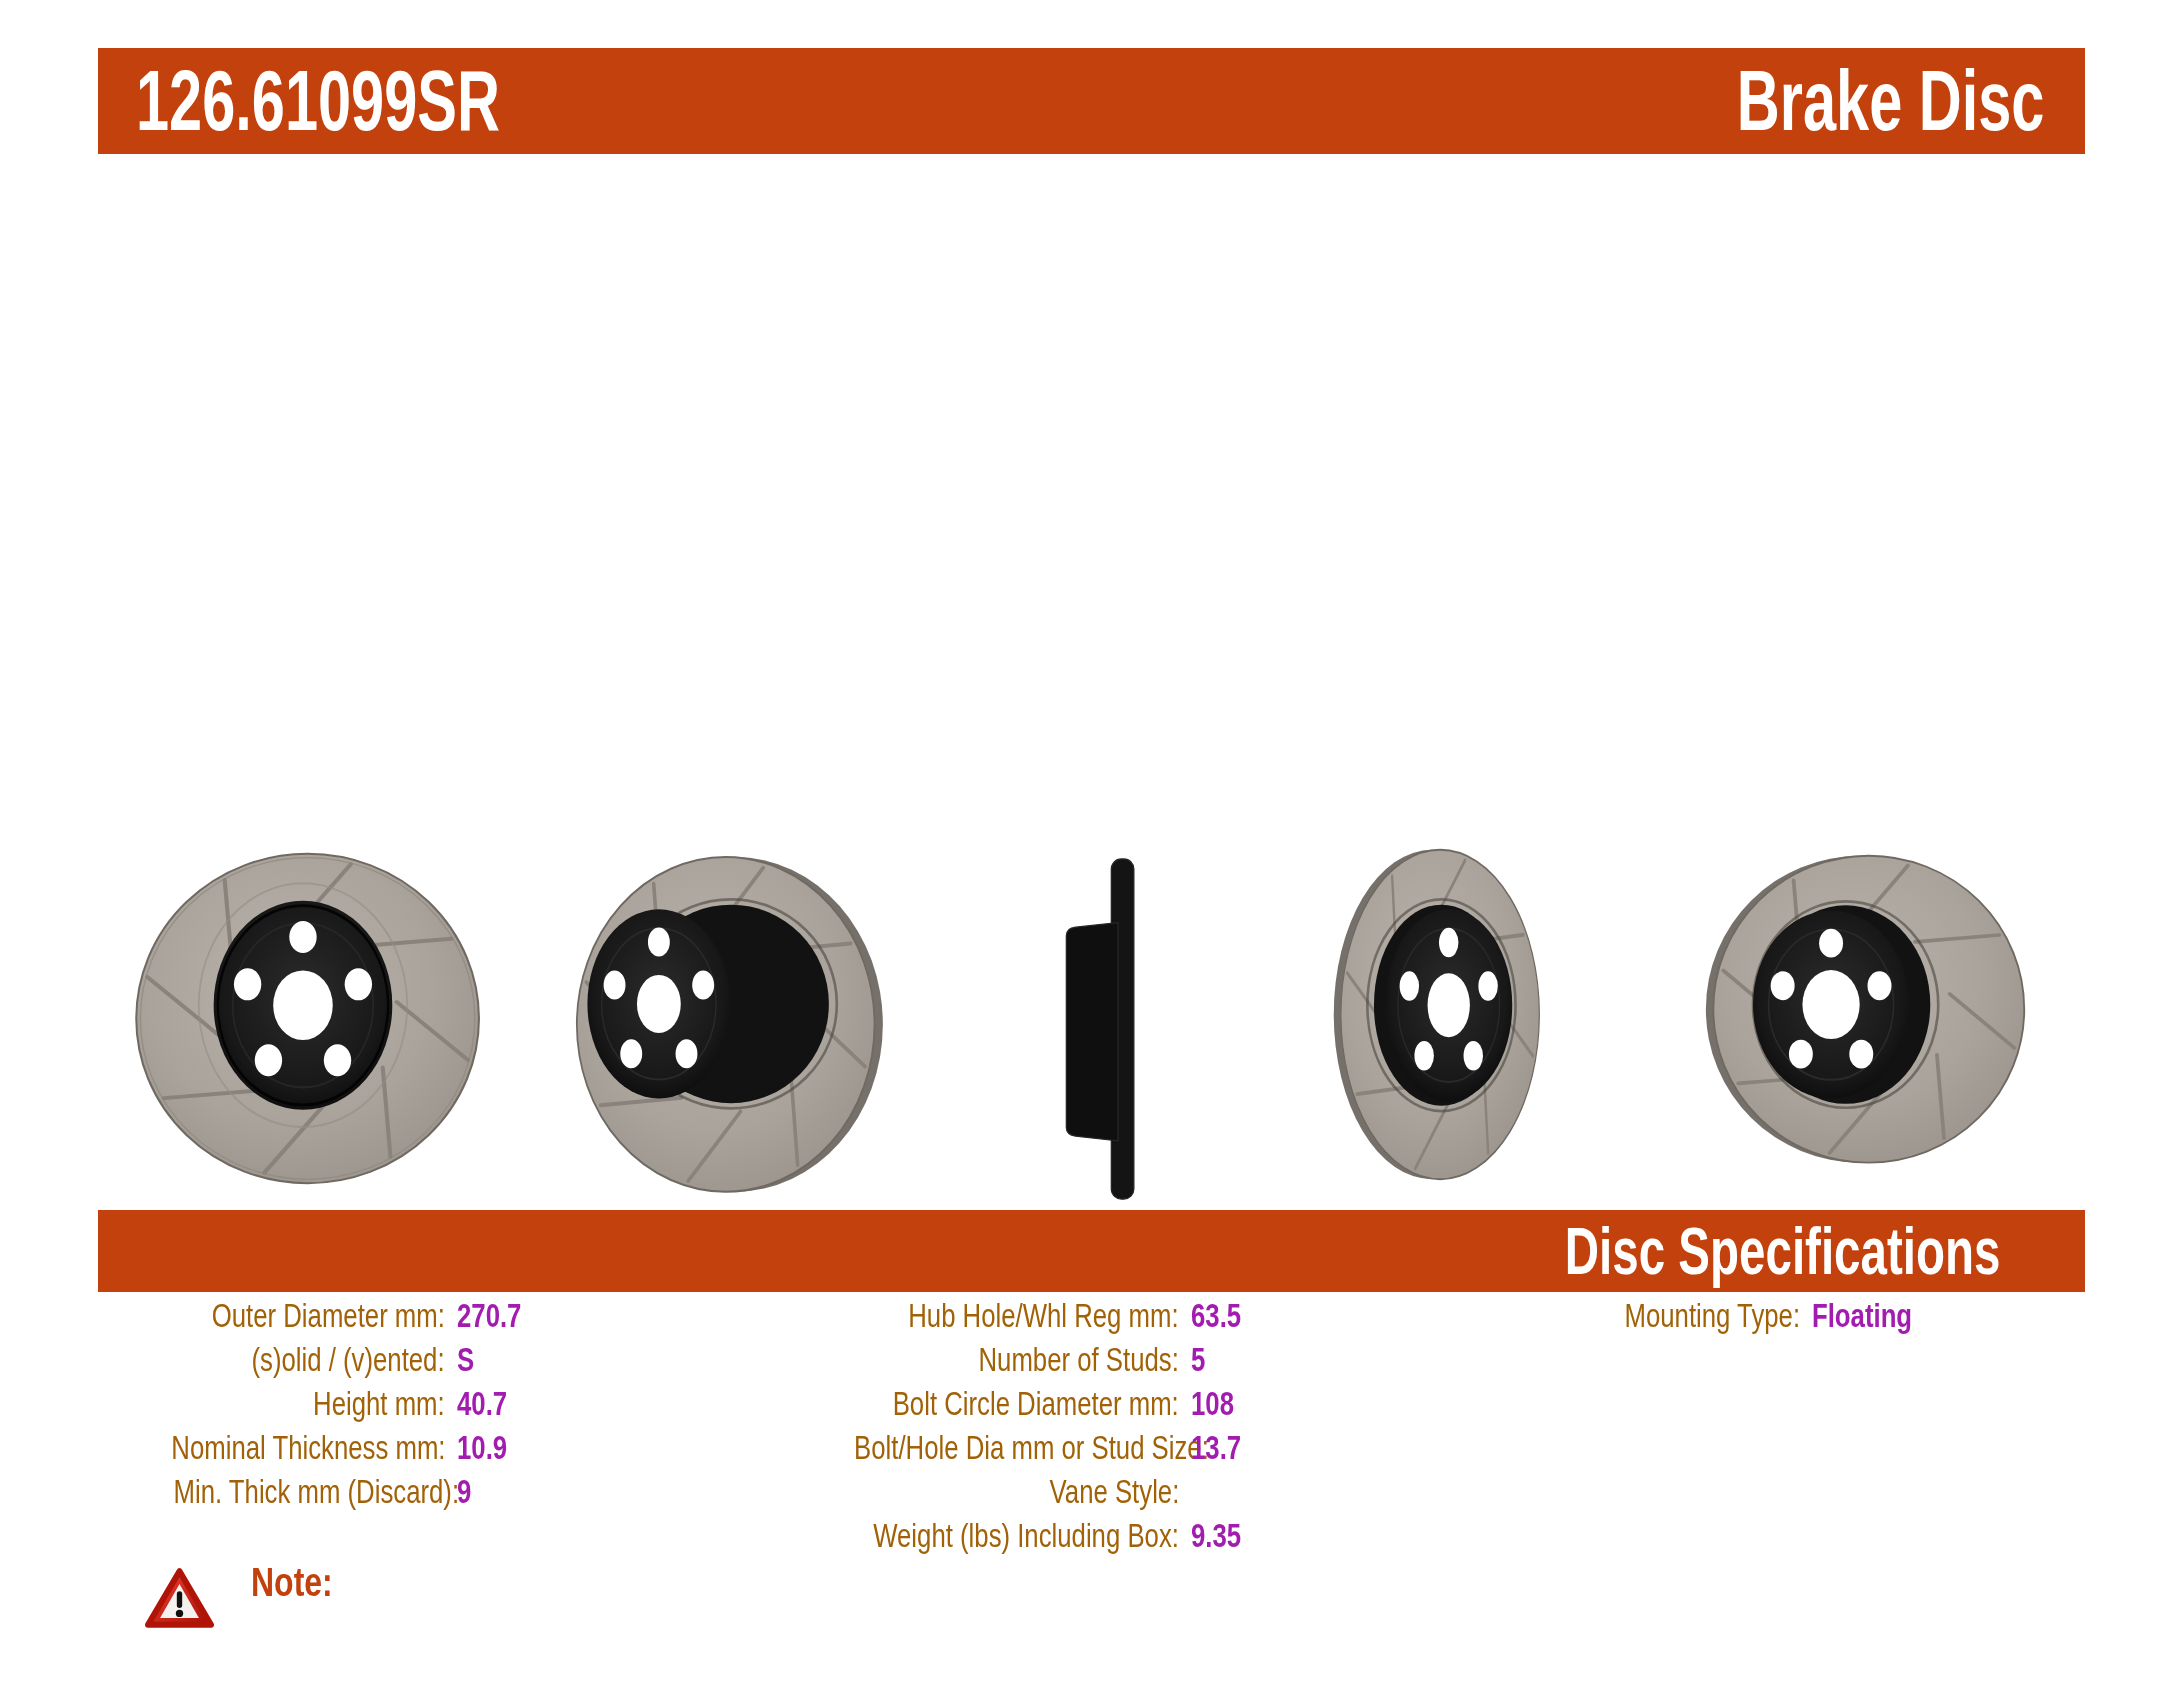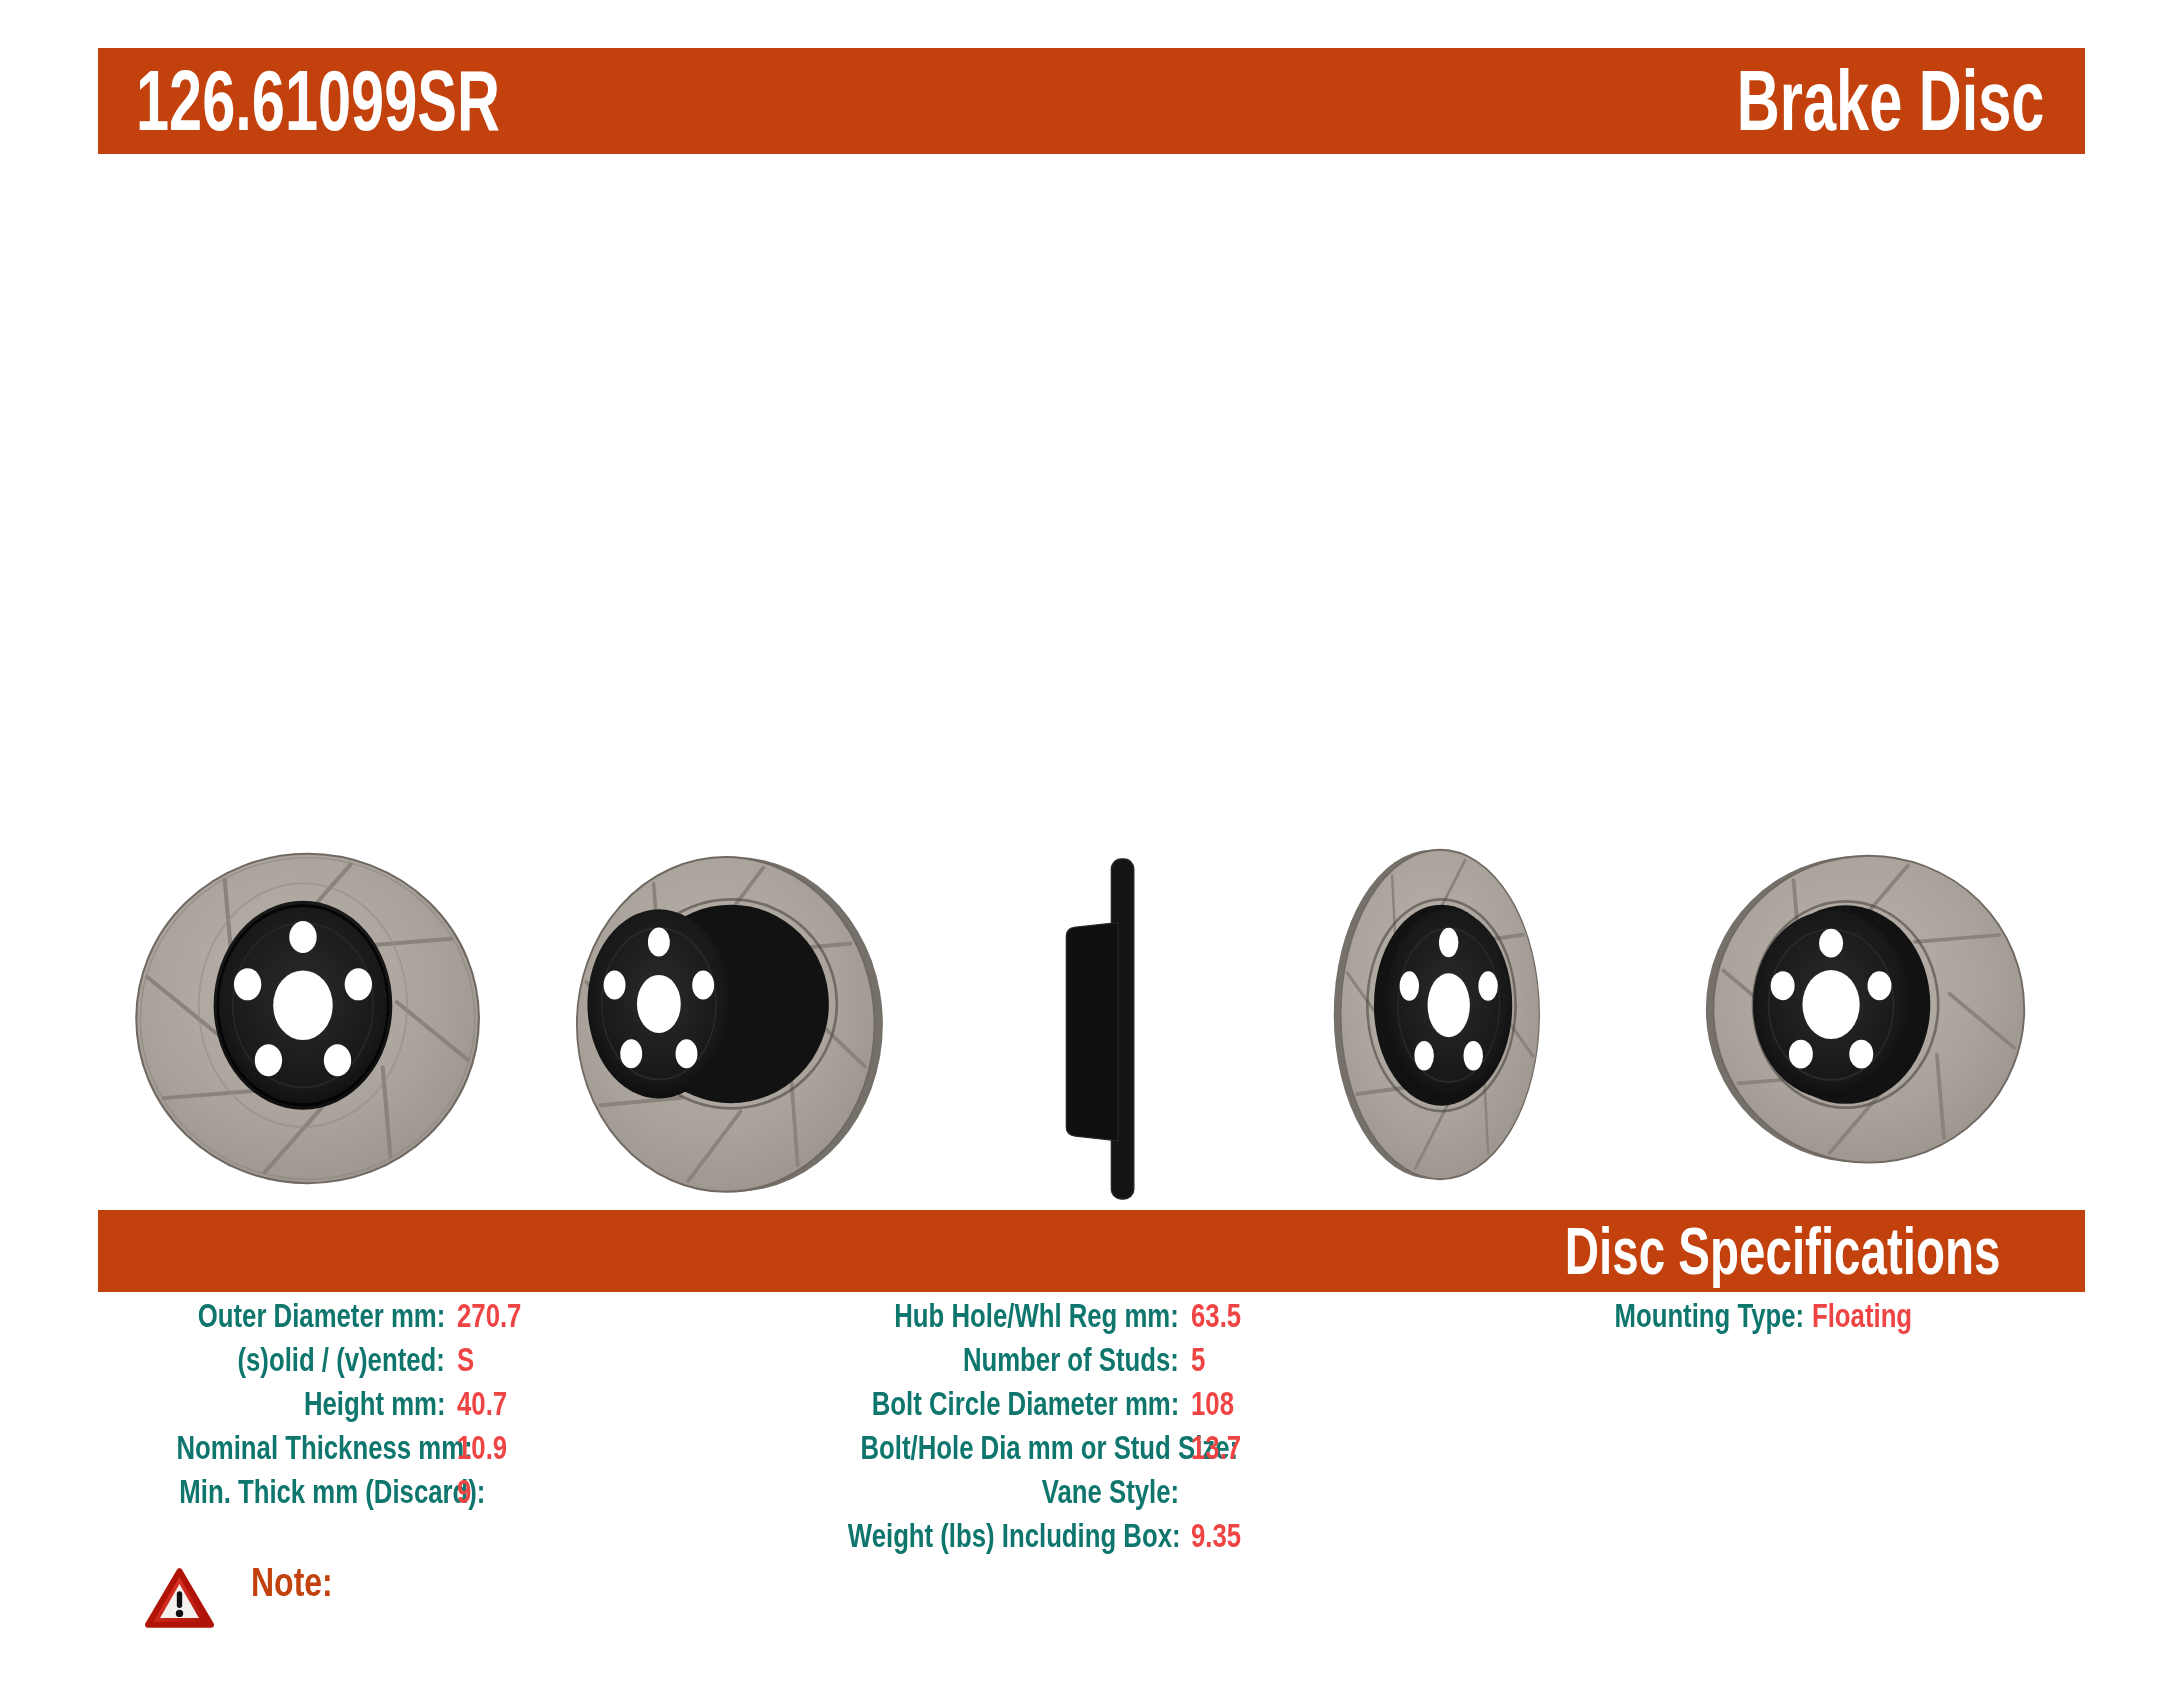--- a/index.html
+++ b/index.html
@@ -23,26 +23,26 @@
   .specs-title{
     display:inline-block;height:82px;line-height:82px;font-size:66px;
     transform:scaleX(0.72);transform-origin:center center;
   }
   
   .spec-col{position:absolute;top:1294px;}
   .spec-col.c1{left:93px;}
   .spec-col.c2{left:754px;}
   .spec-col.c3{left:1561px;}
   .spec-row{display:flex;align-items:baseline;height:44px;line-height:44px;}
-  .spec-label{display:block;text-align:right;font-weight:bold;font-size:33px;color:#0f766e;white-space:nowrap;}
+  .spec-label{display:block;text-align:right;font-weight:normal;font-size:33px;color:#a16207;white-space:nowrap;}
   .c1 .spec-label{width:352px;}
   .c2 .spec-label{width:425px;}
   .c3 .spec-label{width:239px;}
   .spec-label > span{display:inline-block;transform:scaleX(0.78);transform-origin:right center;white-space:nowrap;}
-  .spec-value{display:block;margin-left:12px;font-weight:bold;font-size:33px;color:#ef4444;white-space:nowrap;}
+  .spec-value{display:block;margin-left:12px;font-weight:bold;font-size:33px;color:#a21caf;white-space:nowrap;}
   .spec-value > span{display:inline-block;transform:scaleX(0.78);transform-origin:left center;white-space:nowrap;}
   
   .note-icon{position:absolute;left:144px;top:1567px;width:71px;height:62px;}
   .note-label{
     position:absolute;left:251px;top:1559px;font-size:40px;font-weight:bold;color:#c2410c;
     line-height:46px;
   }
   .note-label > span{display:inline-block;transform:scaleX(0.80);transform-origin:left center;}
   
   .views{position:absolute;left:0;top:814px;width:2183px;height:397px;}

